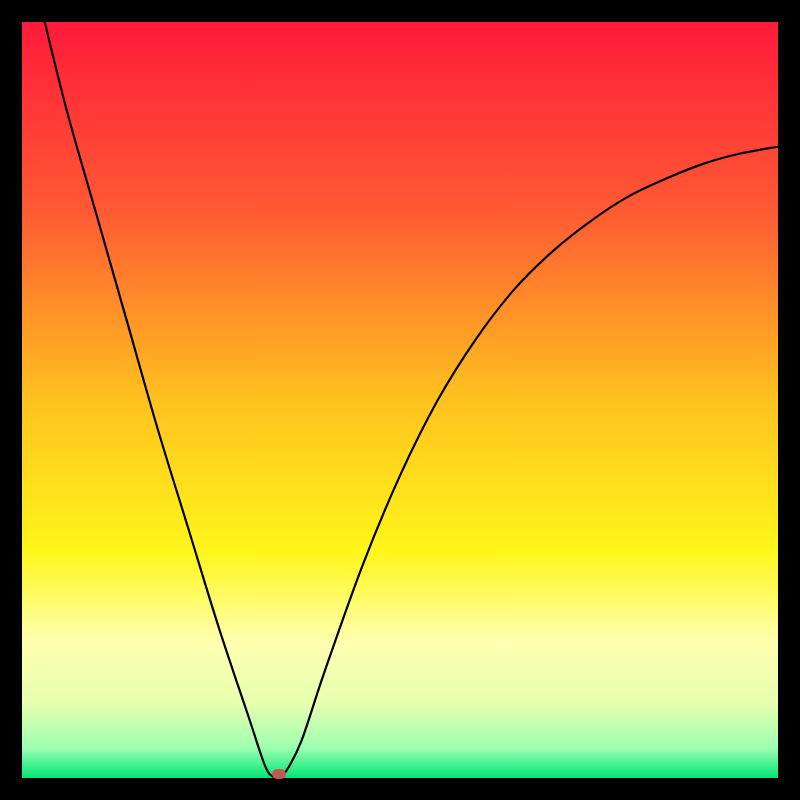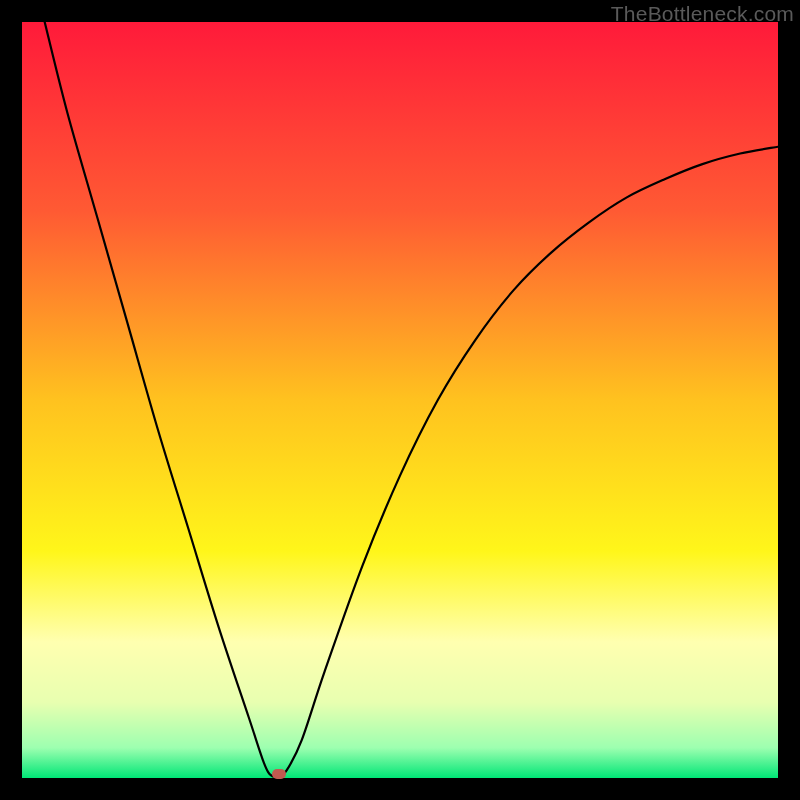--- a/index.html
+++ b/index.html
@@ -54,14 +54,13 @@
 </head>
 <body>
 
 <div class="frame">
   <div class="plot-area">
     <svg class="curve" viewBox="0 0 756 756" preserveAspectRatio="none">
       <path id="curve-path" fill="none" stroke="#000" stroke-width="2.2" stroke-linecap="round" stroke-linejoin="round" d="M 22.68 0.00 C 26.46 15.12, 36.54 57.96, 45.36 90.72 C 54.18 123.48, 65.52 161.28, 75.60 196.56 C 85.68 231.84, 95.76 267.12, 105.84 302.40 C 115.92 337.68, 126.00 374.22, 136.08 408.24 C 146.16 442.26, 156.24 473.76, 166.32 506.52 C 176.40 539.28, 186.48 573.30, 196.56 604.80 C 206.64 636.30, 219.24 672.84, 226.80 695.52 C 234.36 718.20, 238.14 731.18, 241.92 740.88 C 245.70 750.58, 246.96 751.59, 249.48 753.73 C 252.00 755.87, 254.52 754.61, 257.04 753.73 C 259.56 752.85, 260.82 754.36, 264.60 748.44 C 268.38 742.52, 273.42 734.58, 279.72 718.20 C 286.02 701.82, 292.32 679.14, 302.40 650.16 C 312.48 621.18, 327.60 577.08, 340.20 544.32 C 352.80 511.56, 365.40 481.32, 378.00 453.60 C 390.60 425.88, 403.20 400.68, 415.80 378.00 C 428.40 355.32, 441.00 335.79, 453.60 317.52 C 466.20 299.25, 478.80 282.87, 491.40 268.38 C 504.00 253.89, 516.60 241.92, 529.20 230.58 C 541.80 219.24, 554.40 209.54, 567.00 200.34 C 579.60 191.14, 592.20 182.57, 604.80 175.39 C 617.40 168.21, 630.00 162.79, 642.60 157.25 C 655.20 151.70, 667.80 146.41, 680.40 142.13 C 693.00 137.84, 705.60 134.44, 718.20 131.54 C 730.80 128.65, 749.70 125.87, 756.00 124.74"></path>
     </svg>
     <div id="marker" class="dot" style="left: 250.04px; top: 747.22px; background: rgb(192, 90, 80);"></div>
   </div>
-  <div class="watermark">TheBottleneck.com</div>
 </div>
 
 </body></html>

